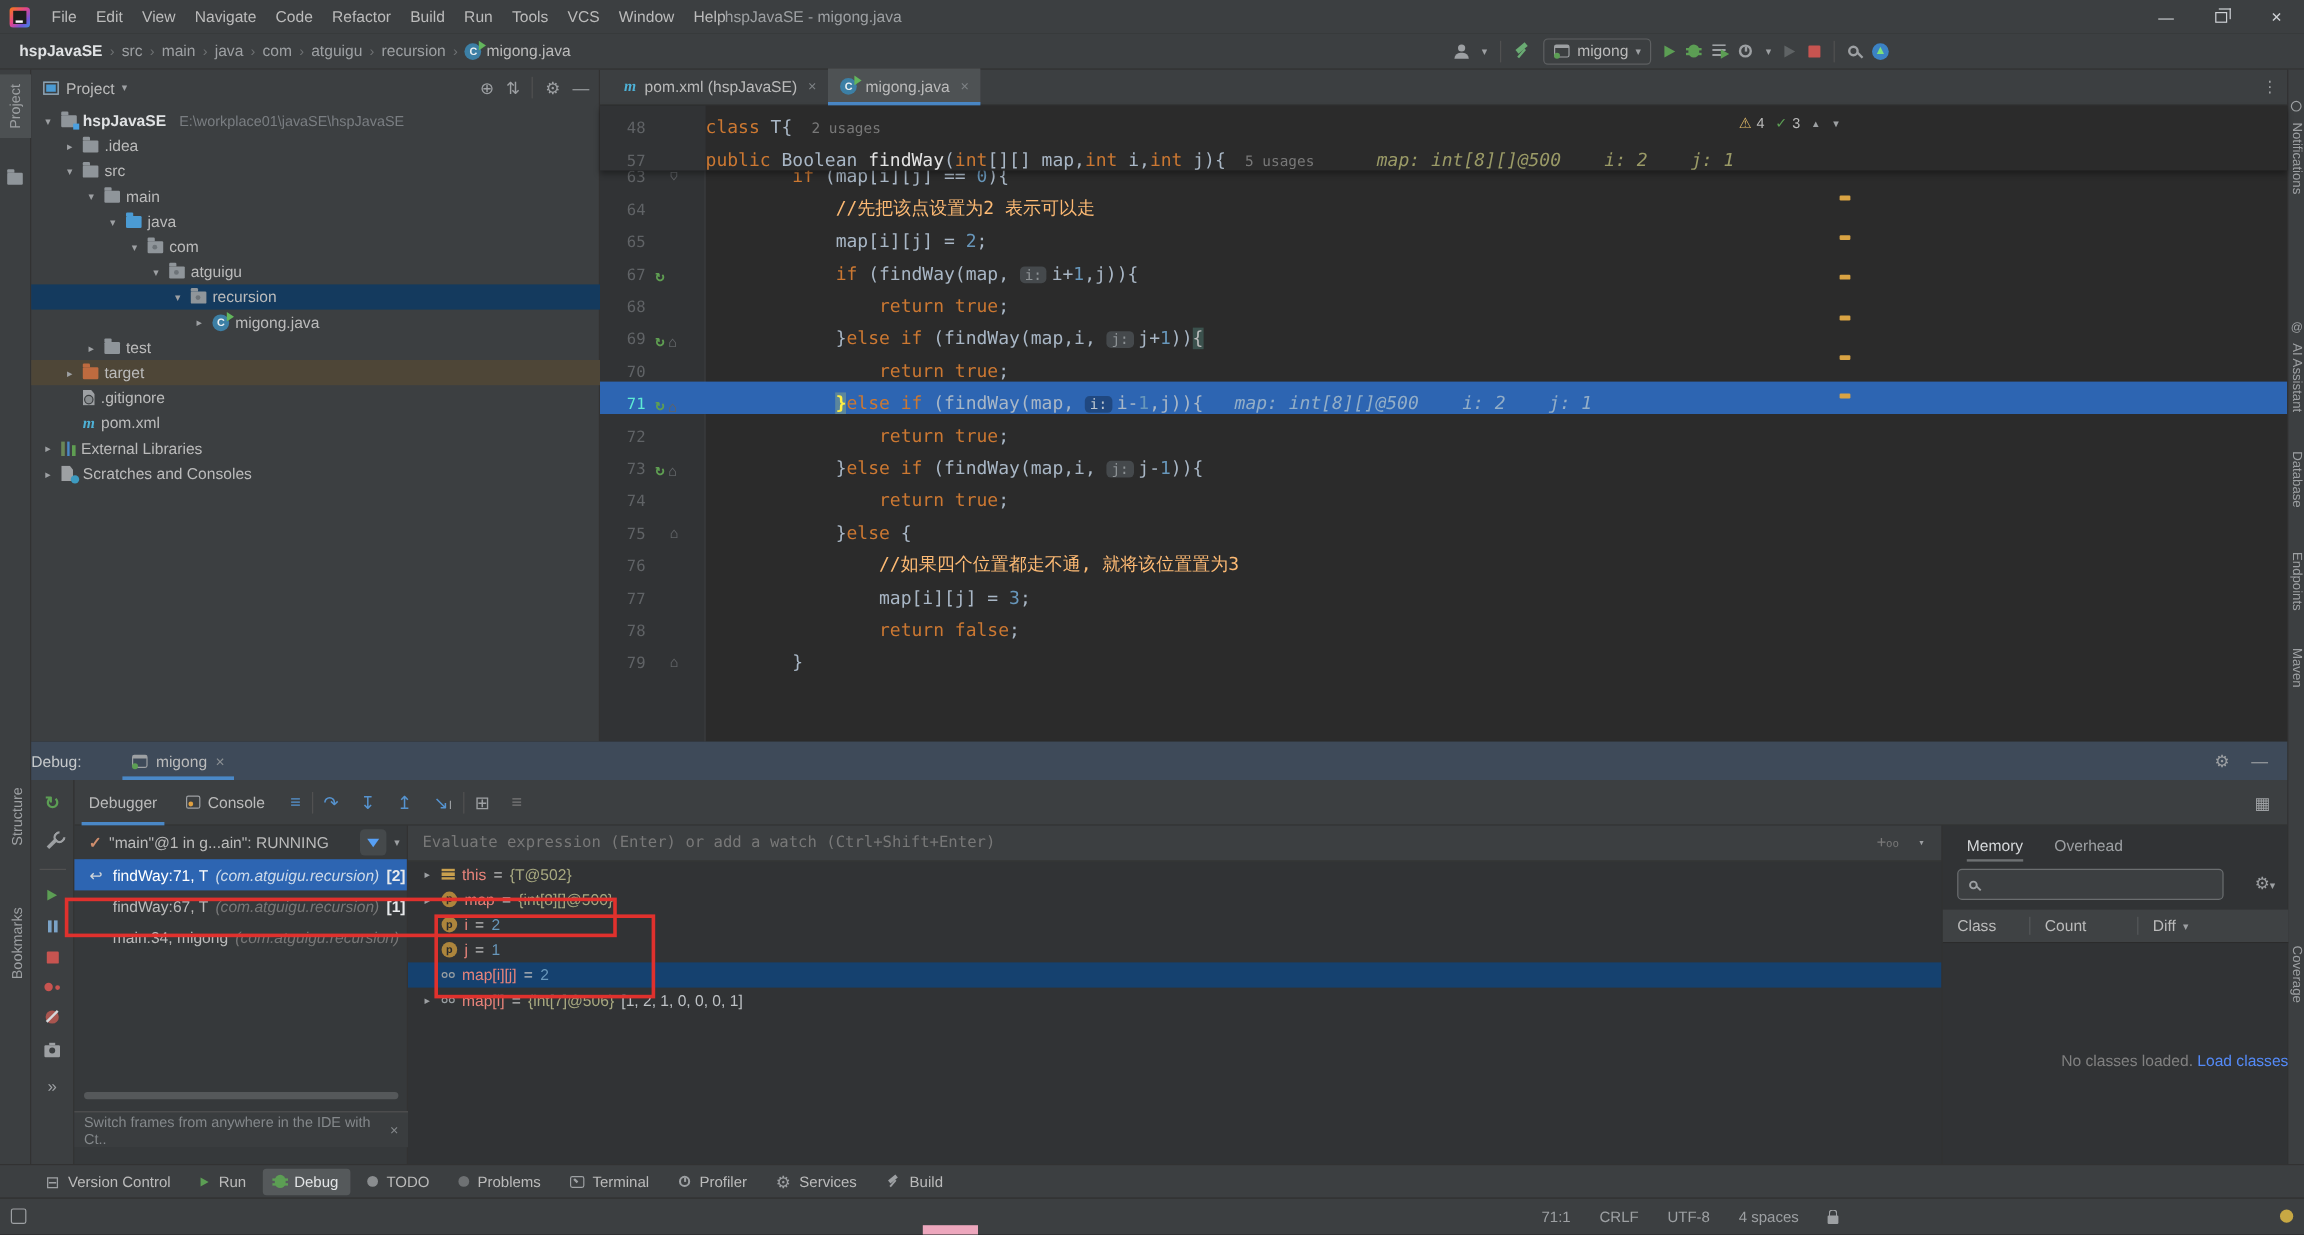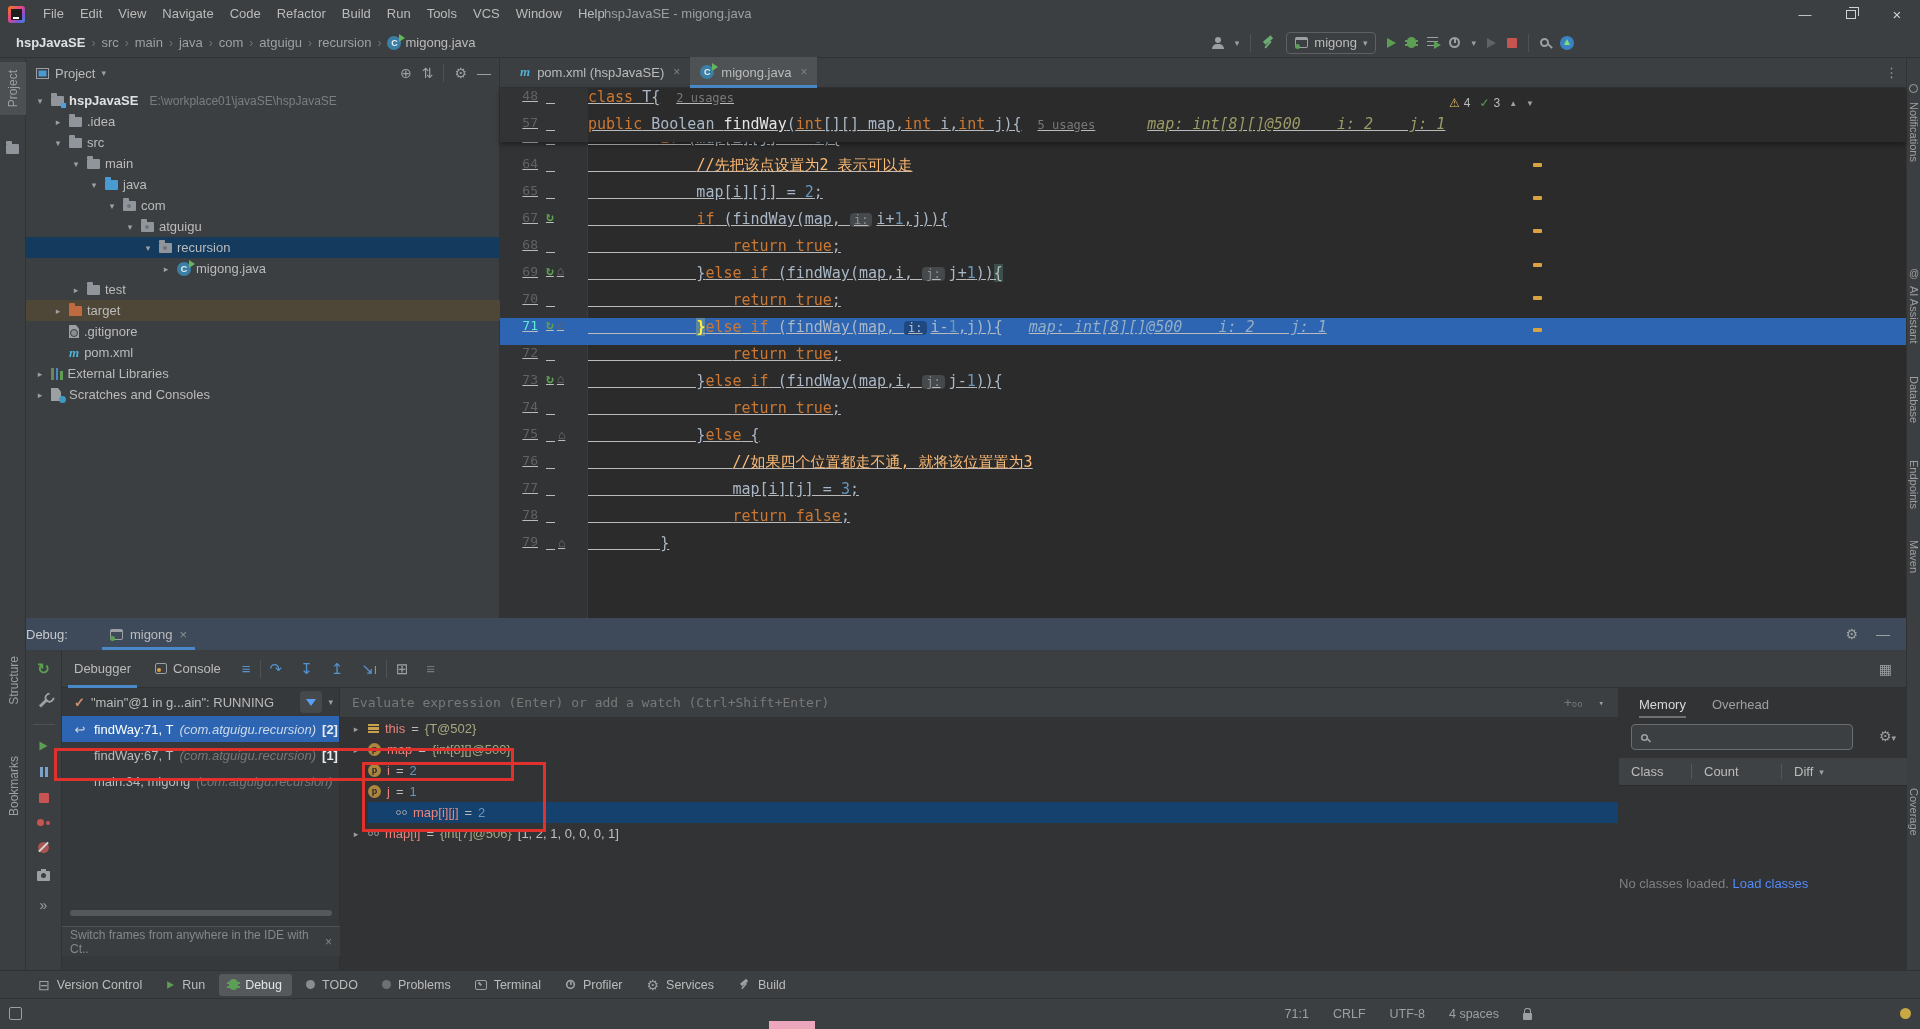--- a/index.html
+++ b/index.html
@@ -142,21 +142,21 @@
   .etab.active{background:#4e5254;}
   .etab.active::after{content:"";position:absolute;left:0;bottom:-1px;width:100%;height:3px;background:#4a88c7;}
   #tab-more{position:absolute;right:8px;top:7px;color:#9da0a3;}
   #gutter-strip{position:absolute;left:0;top:30px;width:88px;height:530px;background:#313335;border-right:1px solid #3a3c3e;}
   #code{position:absolute;left:0;top:30px;width:1406px;height:530px;font-family:"DejaVu Sans Mono",monospace;font-size:15px;}
   #sticky{position:relative;box-shadow:0 3px 5px rgba(0,0,0,.35);z-index:3;background:#2b2b2b;}
   #sticky .cl{background:transparent;}
   #sticky::before{content:"";position:absolute;left:0;top:0;width:88px;height:100%;background:#313335;}
   #lines{overflow:hidden;position:relative;}
   #lines .cl:first-child{margin-top:-13px;}
-  .cl{height:27px;display:flex;align-items:flex-start;position:relative;text-decoration:underline;}
+  .cl{height:27px;display:flex;align-items:flex-end;position:relative;}
   .cl .ln{width:46px;text-align:right;padding-right:8px;color:#606366;font-size:13px;flex:none;position:relative;z-index:2;}
   .cl .gut{width:42px;display:flex;align-items:center;gap:3px;flex:none;position:relative;z-index:2;}
   .cl .codeline{white-space:pre;position:relative;z-index:2;}
   .cl.cur{background:#2d65b2;}
   .cl.cur .ln{color:#5eead4;}
   .fold-ic{color:#606366;font-size:12px;line-height:1;}
   .fold-ic.down{transform:rotate(180deg);}
   .recur-ic{color:#5f9e52;font-size:13px;font-weight:bold;line-height:1;}
   .tk-k{color:#cc7832;}
   .tk-p{color:#a9b7c6;}
@@ -215,35 +215,35 @@
   #vars-col{position:absolute;left:314px;top:70px;width:1278px;height:282px;background:#313335;}
   #evaluate-bar{height:30px;background:#3c3f41;border-bottom:1px solid #323232;display:flex;align-items:center;padding-left:12px;font-family:"DejaVu Sans Mono",monospace;font-size:13px;color:#787878;position:relative;}
   #eval-icons{position:absolute;right:14px;display:flex;align-items:center;gap:16px;color:#787878;}
   .var-row{height:21px;display:flex;align-items:center;gap:6px;padding-left:10px;font-size:13px;}
   .var-row .v-exp{width:12px;color:#9da0a3;font-size:9px;text-align:center;}
   .var-row .v-name{color:#e8847b;}
   .var-row .v-eq{color:#bbbbbb;}
   .v-val-ref{color:#a8a980;}
   .v-val-num{color:#6897bb;}
   .v-val-extra{color:#bdc1c5;}
-  .var-row.sel{background:#15416f;margin-left:28px;}
+  .var-row.sel{background:#15416f;}
 
   #memory-col{position:absolute;left:1592px;top:70px;width:288px;height:282px;background:#313335;border-left:1px solid #323232;}
   #memory-tabs{height:32px;display:flex;align-items:center;padding-left:20px;gap:26px;}
   .mtab{color:#9da0a3;height:32px;display:flex;align-items:center;position:relative;}
   .mtab.active{color:#d5d8da;}
   .mtab.active::after{content:"";position:absolute;left:0;bottom:2px;width:100%;height:2px;background:#6e7173;}
   #memory-search{position:absolute;left:12px;top:36px;width:222px;height:26px;border:1px solid #6b6e70;border-radius:4px;display:flex;align-items:center;padding-left:8px;background:#3c3f41;}
   #memory-gear{position:absolute;right:10px;top:40px;color:#9da0a3;}
   #memory-cols{position:absolute;left:0;top:70px;width:288px;height:28px;background:#3f4244;border-bottom:1px solid #2b2b2b;display:flex;align-items:center;}
   .mcol{padding-left:12px;color:#bbbbbb;display:flex;align-items:center;gap:6px;}
   .mcol:nth-child(1){width:72px;}
   .mcol:nth-child(2){width:90px;border-left:1px solid #55585a;}
   .mcol:nth-child(3){width:80px;border-left:1px solid #55585a;}
-  #memory-empty{position:absolute;left:0;top:188px;width:288px;text-align:left;color:#808080;}
+  #memory-empty{position:absolute;left:0;top:188px;width:288px;text-align:right;color:#808080;}
   #memory-empty a{color:#548af7;text-decoration:none;}
 
   
   #bottom-bar{position:absolute;left:0;top:970px;width:1920px;height:28px;background:#3c3f41;border-top:1px solid #323232;display:flex;align-items:center;padding-left:28px;gap:4px;}
   .bb-item{display:flex;align-items:center;gap:7px;height:22px;padding:0 10px;color:#bbbbbb;font-size:12.5px;border-radius:3px;}
   .bb-item.active{background:#55595b;color:#e2e4e6;}
 
   
   #status-bar{position:absolute;left:0;top:998px;width:1920px;height:31px;background:#3c3f41;border-top:1px solid #323232;}
   #status-left-ic{position:absolute;left:9px;top:8px;width:13px;height:13px;border:1.5px solid #9da0a3;border-radius:2px;}

